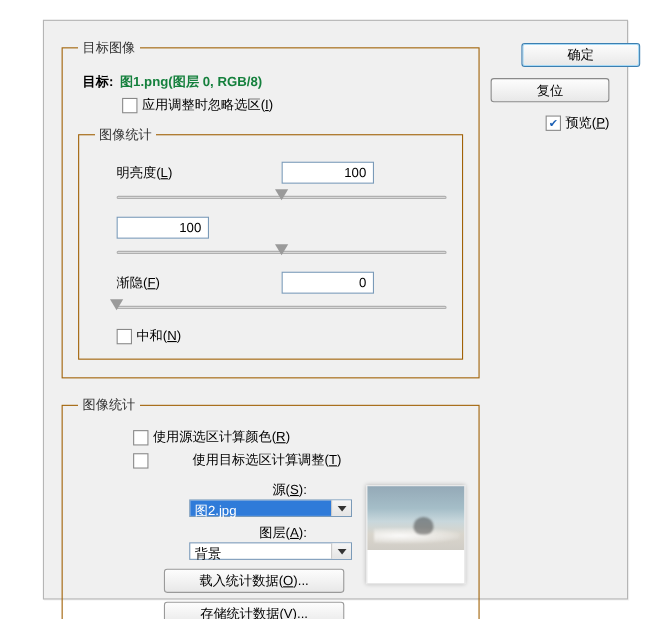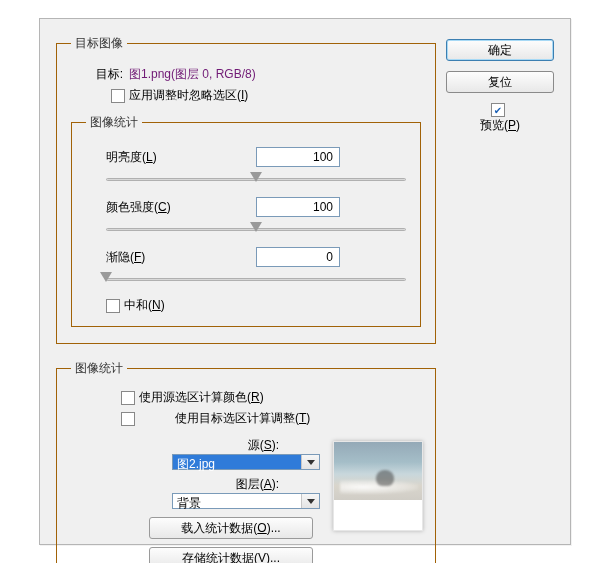--- a/index.html
+++ b/index.html
@@ -42,27 +42,27 @@
     border: 1px solid #8a8a8a;
     border-radius: 3px;
     font-size: 12px;
     text-align: center;
     line-height: 20px;
     cursor: pointer;
   }
   .btn.primary {
     border: 1px solid #3c7fb1;
     box-shadow: 0 0 0 1px #a7d9f5 inset;
+    margin-left: 28px;
   }
   .preview-row {
     margin-top: 4px;
     display: flex;
     align-items: center;
     justify-content: flex-end;
-    flex-direction: column;
   }
   .chk {
     width: 14px;
     height: 14px;
     border: 1px solid #888;
     background: #fff;
     display: inline-flex;
     align-items: center;
     justify-content: center;
     margin-right: 4px;
@@ -91,24 +91,24 @@
     display: flex;
     align-items: center;
     margin: 4px 0;
   }
   .label-right {
     width: 78px;
     text-align: right;
     padding-right: 6px;
   }
   .plain {
-    color: #701a75;
+    color: #15803d;
   }
   .opt-row {
-    margin-left: 20px;
+    font-weight: bold;
   }
   .slider-block {
     margin: 6px 0 10px 0;
   }
   .slider-label-row {
     display: flex;
     align-items: center;
     margin-left: 20px;
   }
   .slider-label-row .sl-label {
@@ -290,21 +290,20 @@
               <input class="num-input" value="100" style="">
             </div>
             <div class="track">
               <div class="track-line"></div>
               <div class="thumb" style="left:50%;"></div>
             </div>
           </div>
 
           <div class="slider-block">
             <div class="slider-label-row">
-              <span class="sl-label">颜色强度(<span class="underline">C</span>)</span>
               <input class="num-input" value="100" style="">
             </div>
             <div class="track">
               <div class="track-line"></div>
               <div class="thumb" style="left:50%;"></div>
             </div>
           </div>
 
           <div class="slider-block">
             <div class="slider-label-row">

